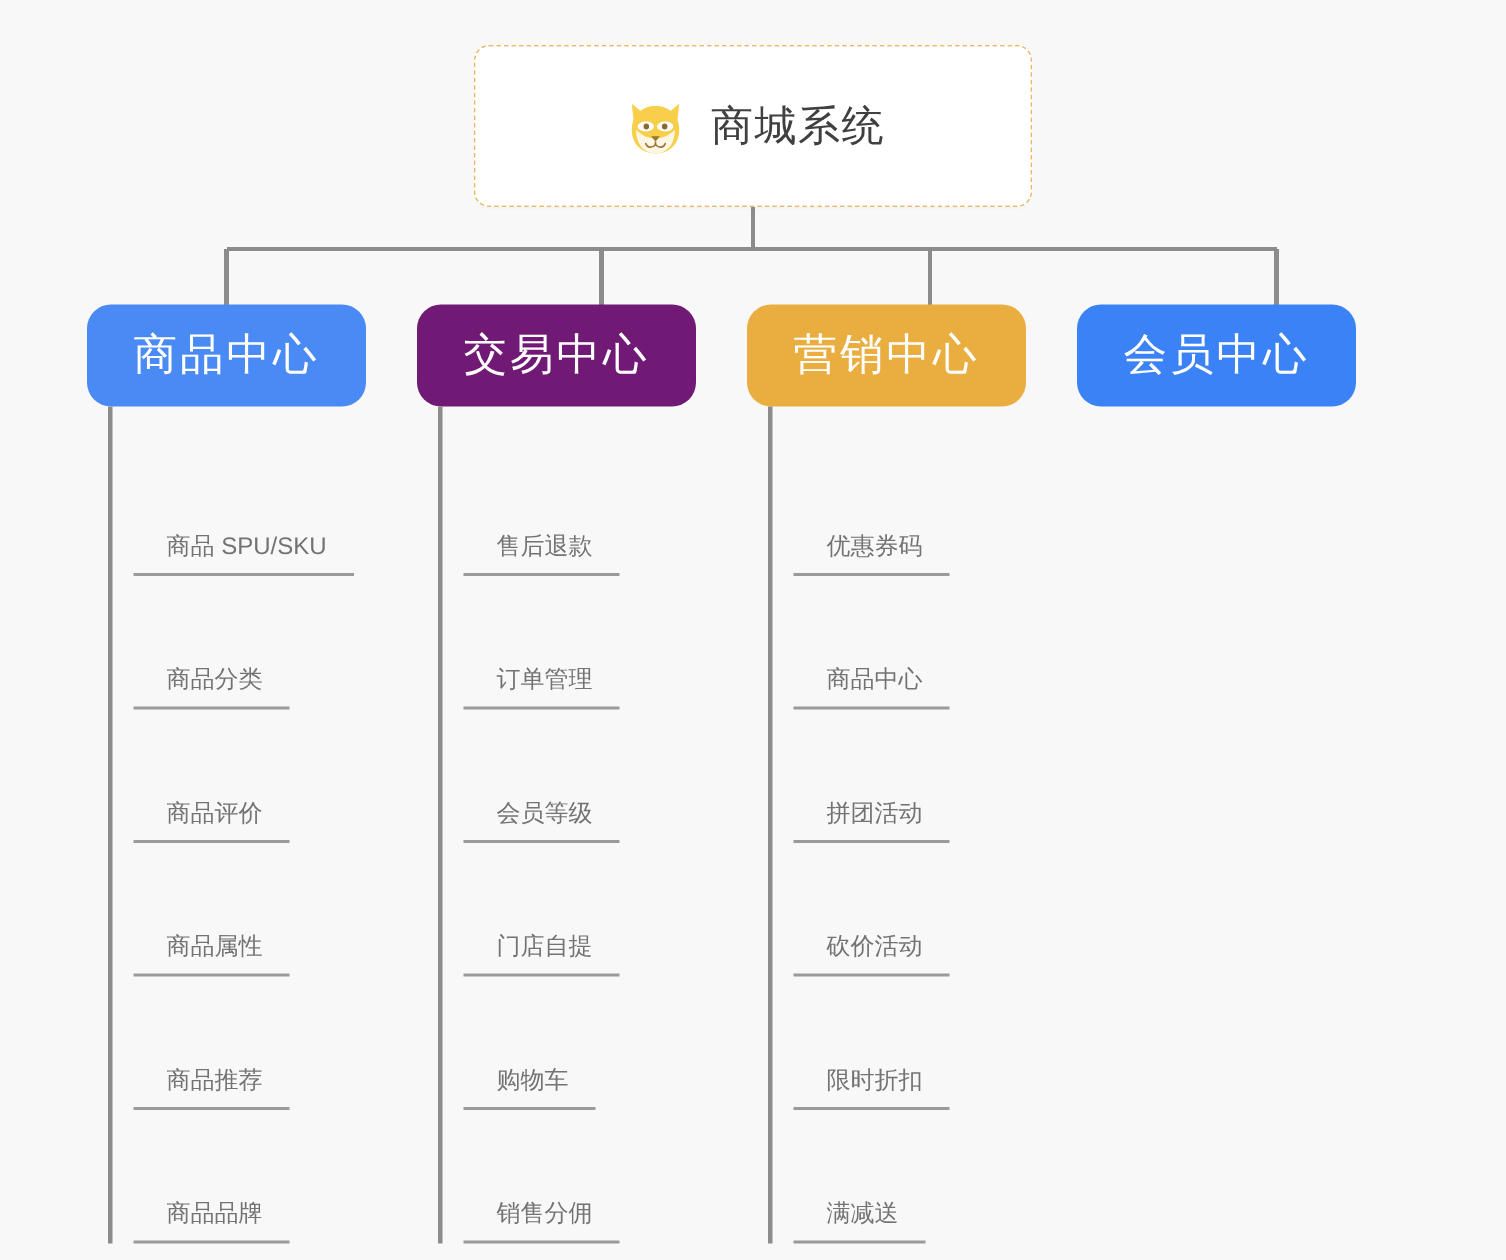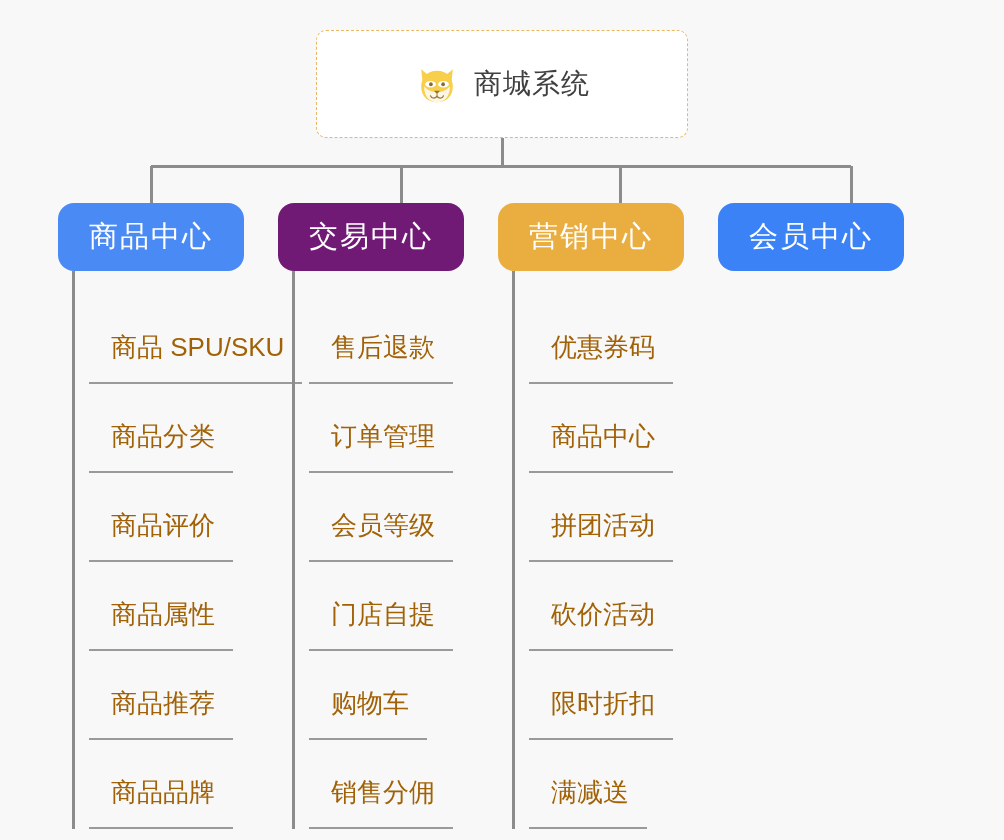--- a/index.html
+++ b/index.html
@@ -116,24 +116,24 @@
   .leaf {
     position: relative;
     height: 89px;
     display: flex;
     align-items: flex-end;
     margin-left: -14px;
     padding-left: 14px;
   }
   .leaf-label {
     display: inline-block;
-    font-size: 26px;
-    color: #a16207;
+    font-size: 16px;
+    color: #737373;
     line-height: 1.1;
-    padding: 0 18px 20px 22px;
+    padding: 0 18px 8px 22px;
     border-bottom: 2px solid #9a9a9a;
     white-space: nowrap;
   }
 </style>
 </head>
 <body>
 
 <div class="mindmap">
 
   <div class="root-wrap">

